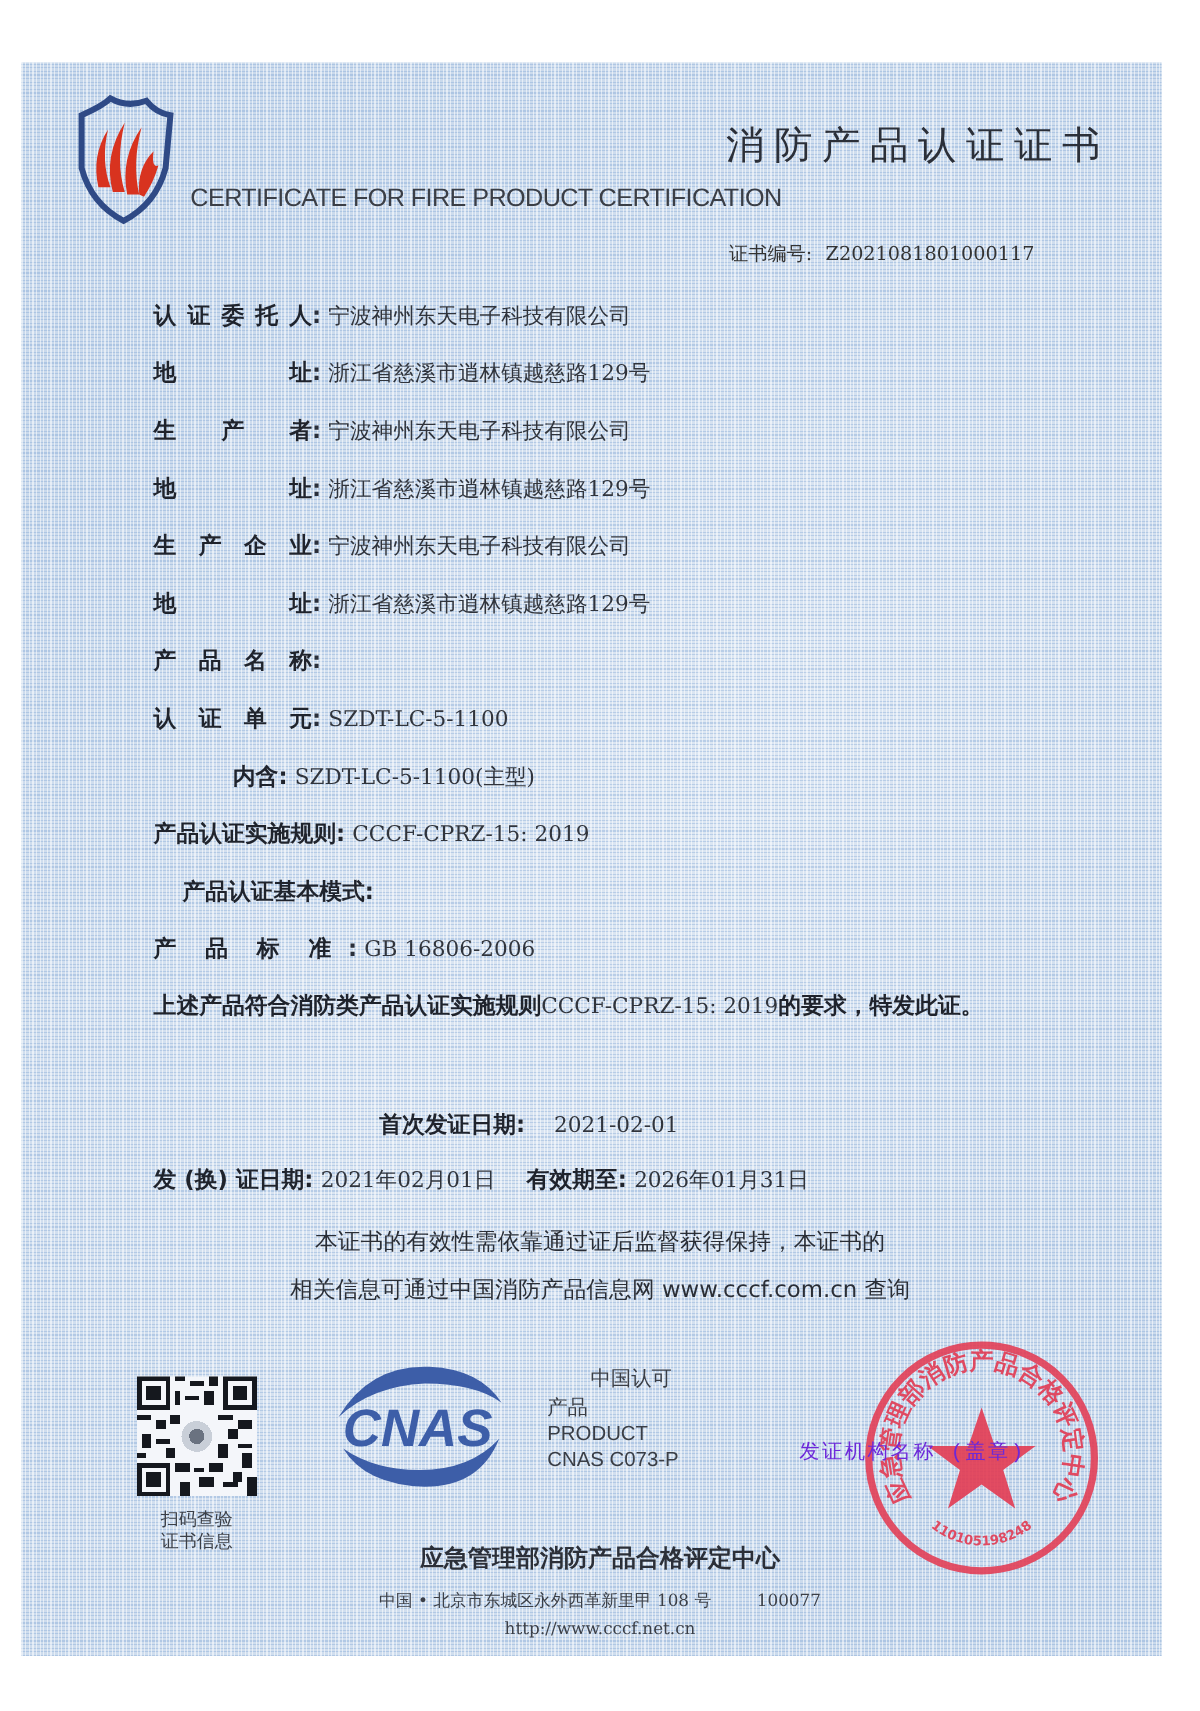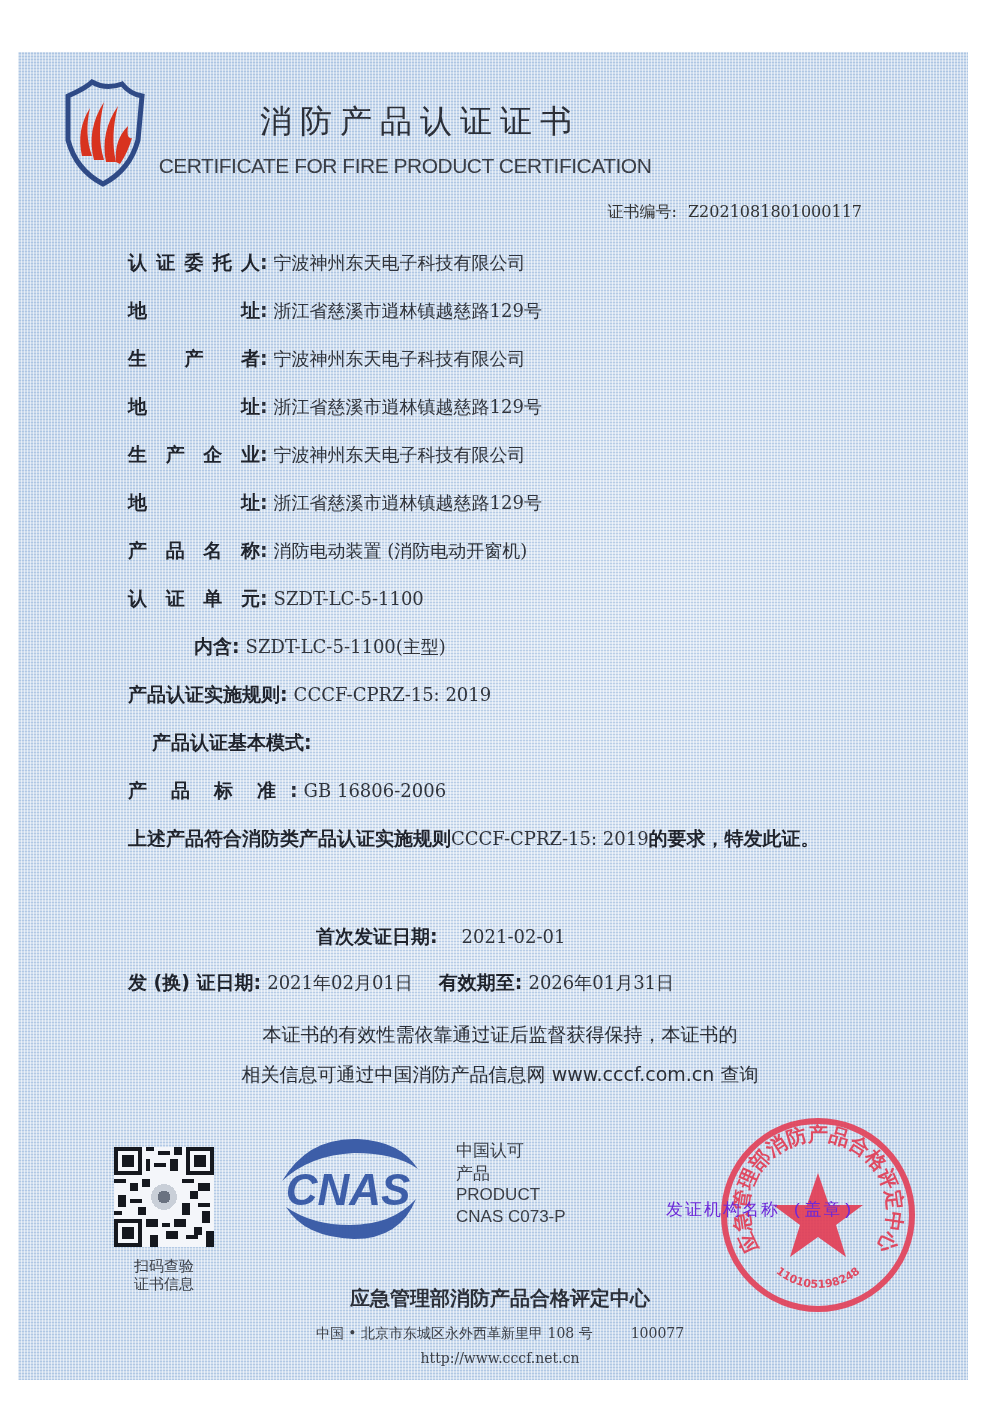--- a/index.html
+++ b/index.html
@@ -9,21 +9,21 @@
     position:absolute; left:18px; top:52px; width:950px; height:1328px;
     background-color:#c9d9ec;
     background-image:
       repeating-linear-gradient(90deg, rgba(255,255,255,0.55) 0 1px, rgba(255,255,255,0) 1px 3px),
       repeating-linear-gradient(0deg, rgba(120,160,210,0.35) 0 1px, rgba(255,255,255,0) 1px 3px),
       radial-gradient(ellipse at 70% 40%, rgba(255,255,255,0.35), rgba(255,255,255,0) 60%),
       radial-gradient(ellipse at 30% 70%, rgba(255,255,255,0.3), rgba(255,255,255,0) 55%);
   }
   .abs { position:absolute; }
   .logo { left:58px; top:78px; width:90px; height:110px; }
-  .title-cn { left:0; width:848px; top:100px; text-align:center; font-family:"DejaVu Sans","Liberation Sans",sans-serif;
+  .title-cn { left:0; width:929px; top:100px; text-align:right; font-family:"DejaVu Sans","Liberation Sans",sans-serif;
               font-size:32px; letter-spacing:8px; color:#2b2f38; padding-left:0; }
   .title-cn span { display:inline-block; transform:translateX(-4px); }
   .title-en { left:0; width:810px; top:154px; text-align:center; font-family:"Liberation Sans","DejaVu Sans",sans-serif;
               font-size:21px; color:#3a3e46; letter-spacing:-0.5px; }
   .certno { right:138px; top:202px; font-size:16px; color:#333; }
   .row { left:128px; font-size:19px; display:flex; align-items:baseline; white-space:nowrap; }
   .lbl { font-family:"DejaVu Sans","Liberation Sans",sans-serif; font-weight:bold; color:#1f232c; }
   .val { color:#30343c; font-size:18px; }
   .lbl-w { width:132px; display:flex; justify-content:space-between; }
   .colon { font-family:"DejaVu Sans",sans-serif; font-weight:bold; margin-right:6px; }
@@ -119,21 +119,20 @@
   <span class="val">浙江省慈溪市逍林镇越慈路129号</span>
 </div>
 <div class="abs row" style="top:538px;">
   <span class="lbl lbl-w">
     <span>产</span>
       <span>品</span>
       <span>名</span>
       <span>称</span>
   </span>
     <span class="colon">:</span>
-  <span class="val">消防电动装置 (消防电动开窗机)</span>
 </div>
 <div class="abs row" style="top:586px;">
   <span class="lbl lbl-w">
     <span>认</span>
       <span>证</span>
       <span>单</span>
       <span>元</span>
   </span>
     <span class="colon">:</span>
   <span class="val">SZDT-LC-5-1100</span>
@@ -225,21 +224,21 @@
   <div>扫码查验</div>
   <div>证书信息</div>
 </div>
 
 <svg class="abs cnas" viewBox="0 0 160 110">
   <path d="M14 48 Q40 4 90 6 Q132 8 150 36 Q128 20 86 20 Q42 22 14 48 Z" fill="#3d5ea8"></path>
   <path d="M18 74 Q36 104 86 106 Q132 106 148 66 Q124 92 82 92 Q44 92 18 74 Z" fill="#3d5ea8"></path>
   <text x="80" y="72" text-anchor="middle" font-family="Liberation Sans, DejaVu Sans, sans-serif" font-weight="bold" font-style="italic" font-size="44" fill="#3d5ea8">CNAS</text>
 </svg>
 <div class="abs cnas-text">
-  <div style="font-family:Liberation Serif, serif;">中国认可</div>
+  <div style="font-family:Liberation Mono, monospace;margin-left:36px;">中国认可</div>
   <div style="font-family:'DejaVu Serif',serif;">产品</div>
   <div>PRODUCT</div>
   <div>CNAS C073-P</div>
 </div>
 
 <svg class="abs seal" viewBox="0 0 200 200">
   <defs>
     <path id="sealArc" d="M 38 128 A 70 70 0 1 1 162 128"></path>
     <path id="sealBottom" d="M 50 150 A 66 66 0 0 0 150 150"></path>
   </defs>

